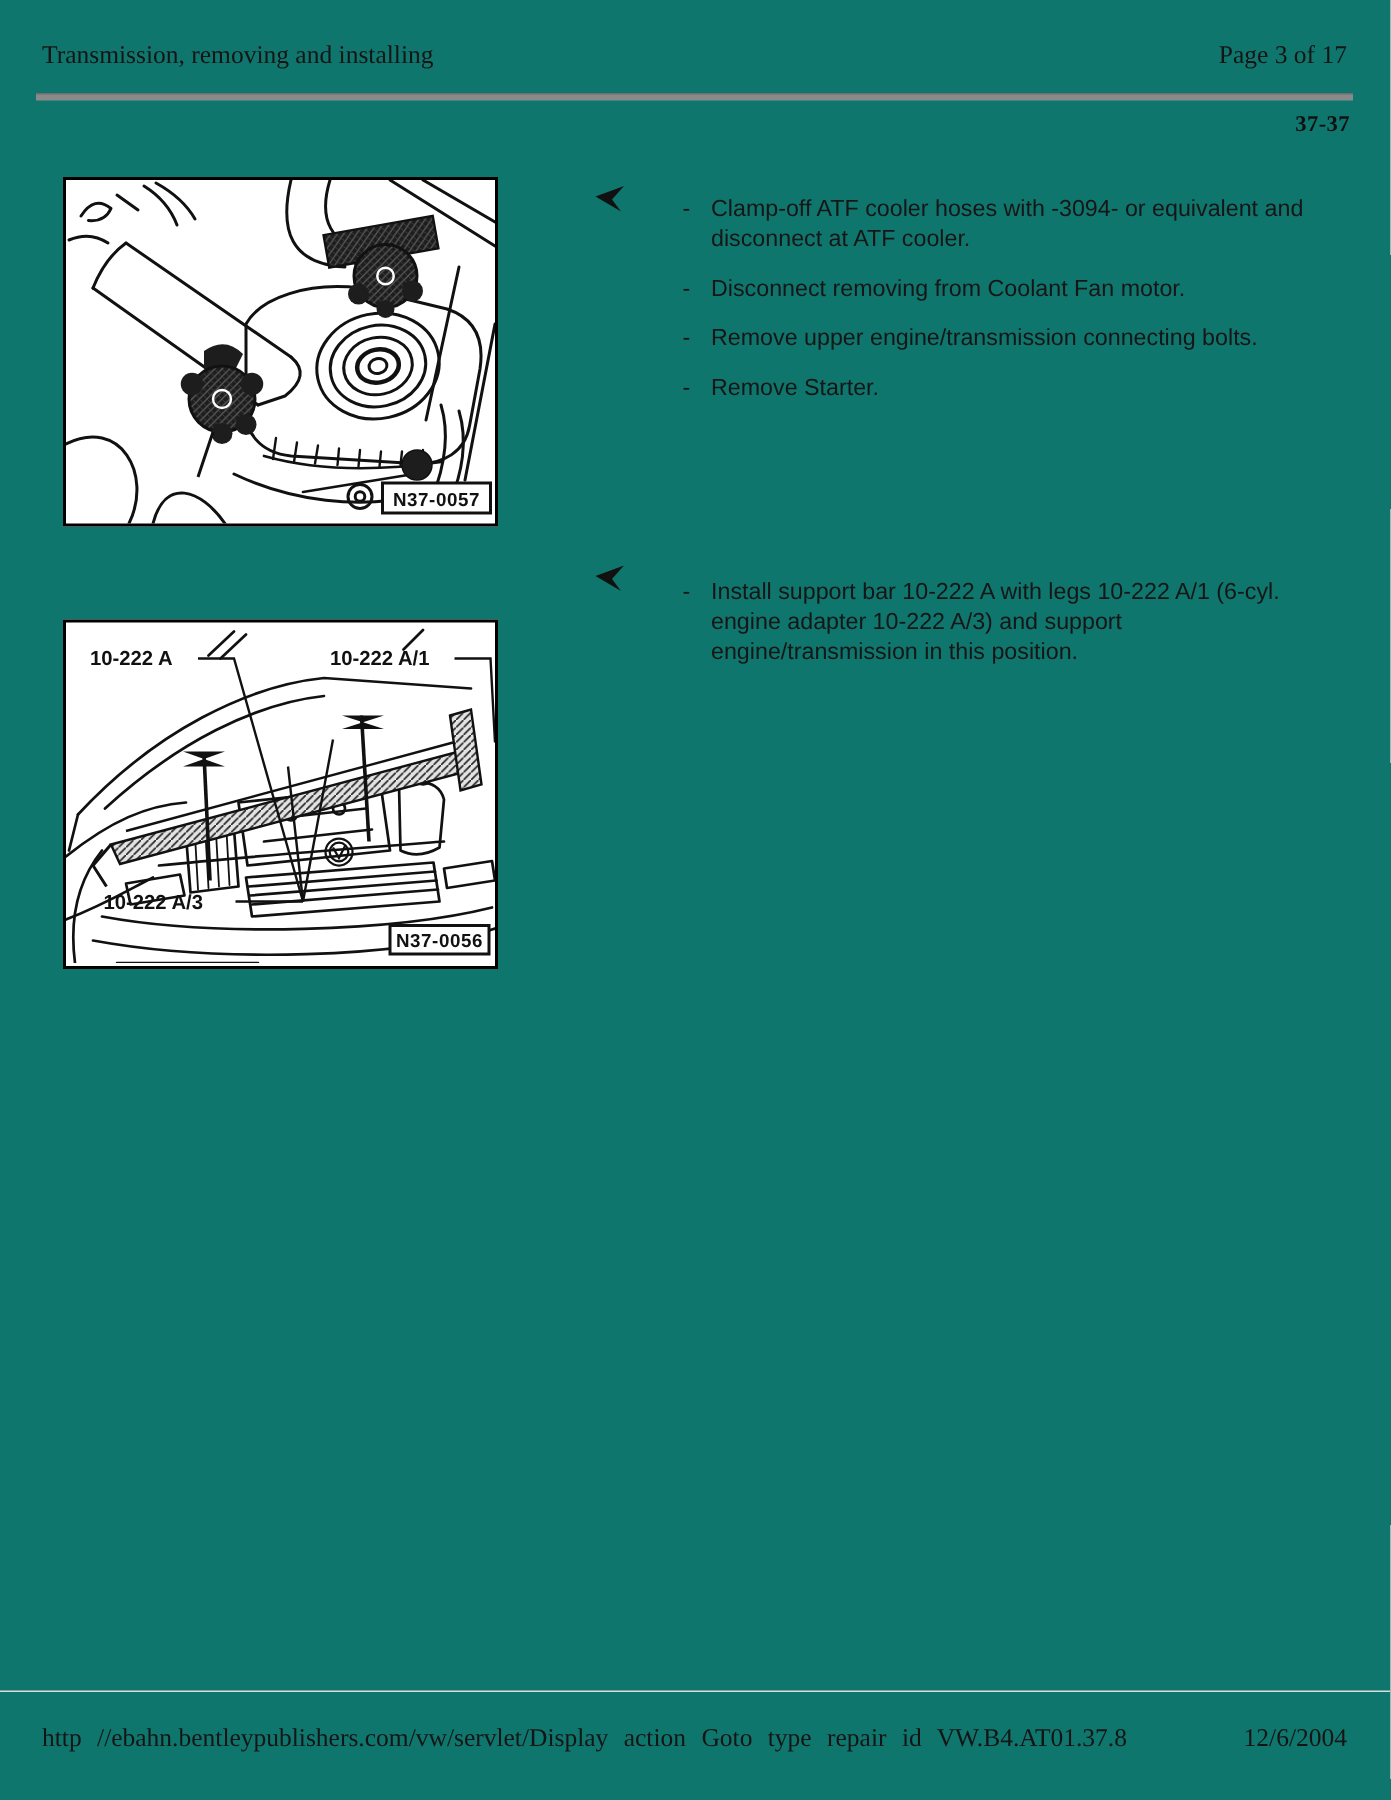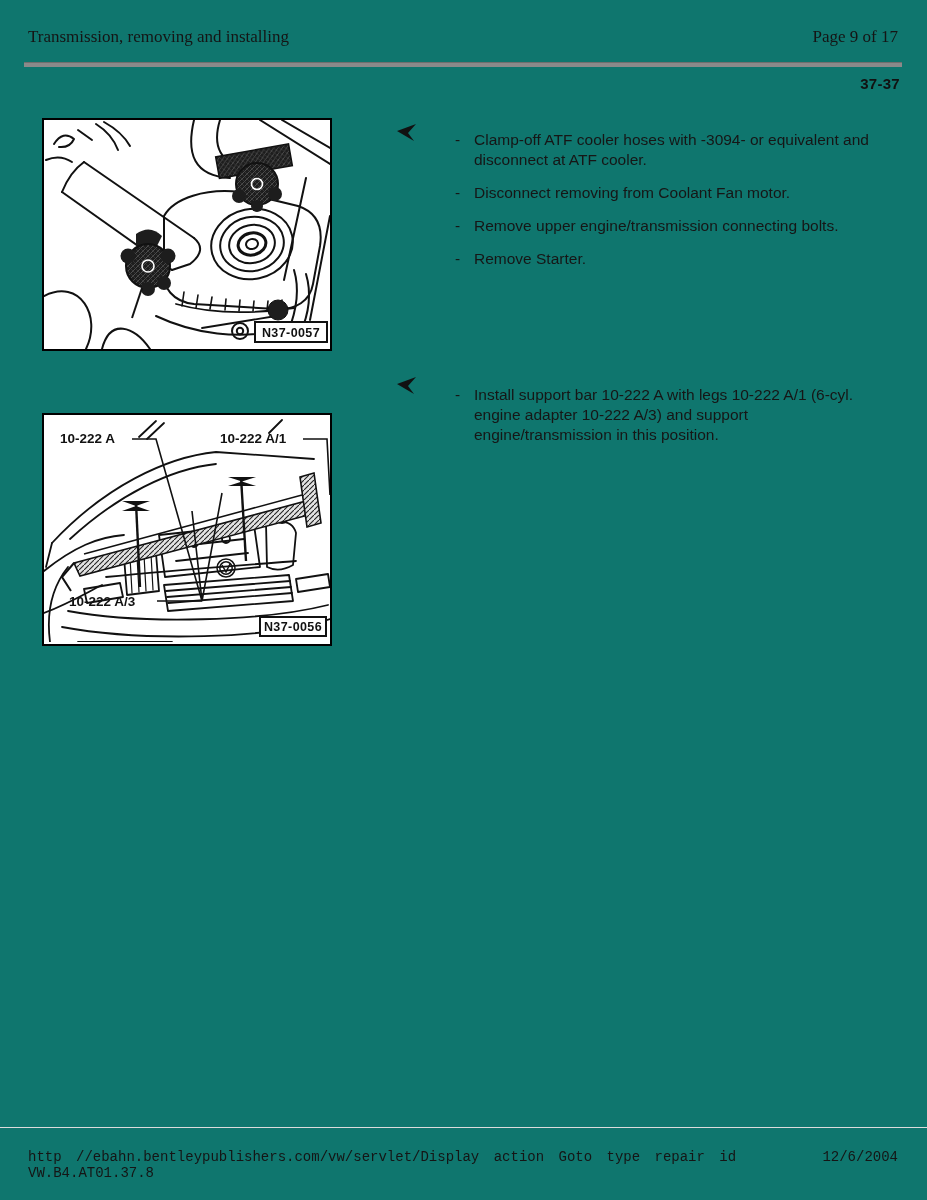--- a/index.html
+++ b/index.html
@@ -20,20 +20,21 @@
   }
   .header-rule{
     position:absolute;left:24px;top:62px;width:878px;height:5px;
     background:#8a8a8a;border-top:1px solid #6f6f6f;
     box-sizing:border-box;
   }
   .section-number{
     position:absolute;top:75px;right:27px;
     font-size:15px;font-weight:bold;color:#111;
     letter-spacing:0.3px;
+    font-family:Liberation Serif, serif;
   }
   
   .figure{
     position:absolute;left:42px;
     width:286px;height:229px;
     border:2px solid #000;background:#fff;
   }
   .figure-1{top:118px;}
   .figure-2{top:377px;margin-top:36px;}
   .figure svg{display:block;}
@@ -60,42 +61,42 @@
   }
   .li-text{flex:1 1 auto;max-width:395px;}
   
   .footer-faint-rule{
     position:absolute;left:0;top:1127px;width:927px;height:1px;
     background:#dcdcdc;
   }
   .footer-row{
     position:absolute;left:28px;right:29px;top:1149px;
     display:flex;justify-content:space-between;align-items:baseline;
-    font-family:Liberation Mono, monospace;
-    font-size:14px;color:#151515;
+    font-family:Liberation Serif, serif;
+    font-size:17px;color:#151515;
   }
   .footer-source{word-spacing:6px;}
   
   .callout-text{
     font-family:"Liberation Sans",sans-serif;
     font-size:13.5px;font-weight:bold;fill:#111;
   }
   .figlabel-text{
     font-family:"Liberation Sans",sans-serif;
     font-size:12.5px;font-weight:600;fill:#111;letter-spacing:0.4px;
   }
 </style>
 </head>
 <body>
 
 <div class="page">
 
   <div class="header-row">
     <span>Transmission, removing and installing</span>
-    <span>Page 9 of 17</span>
+    <span>Page 3 of 17</span>
   </div>
   <div class="header-rule"></div>
   <div class="section-number">37-37</div>
 
   <div class="figure figure-1">
     <svg width="286" height="229" viewBox="0 0 286 229">
       <defs>
         <pattern id="knobHatch" patternUnits="userSpaceOnUse" width="5" height="5">
           <rect width="5" height="5" fill="#1d1d1d"></rect>
           <path d="M0,5 L5,0" stroke="#5c5c5c" stroke-width="0.8"></path>

